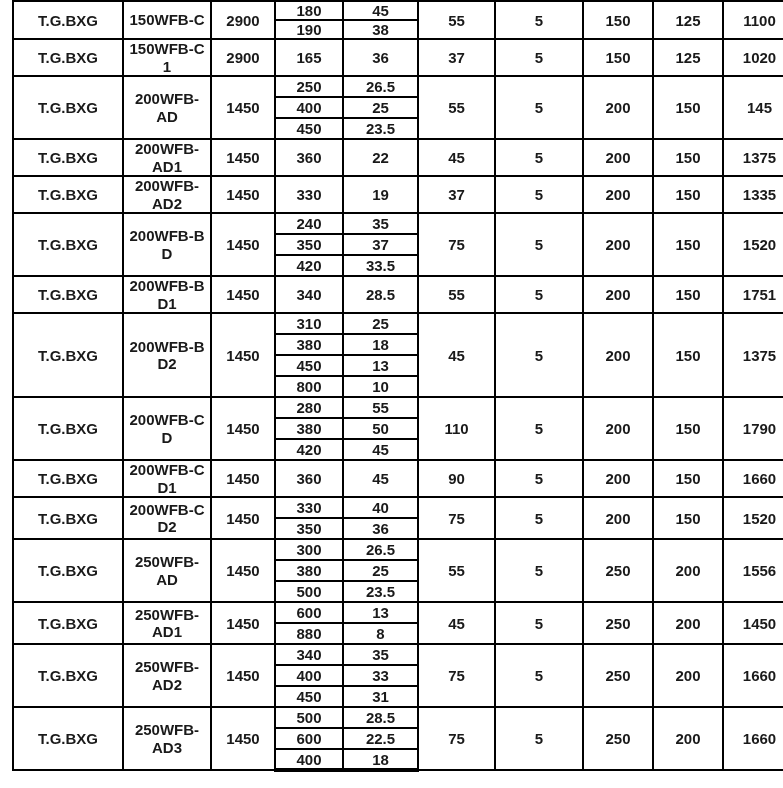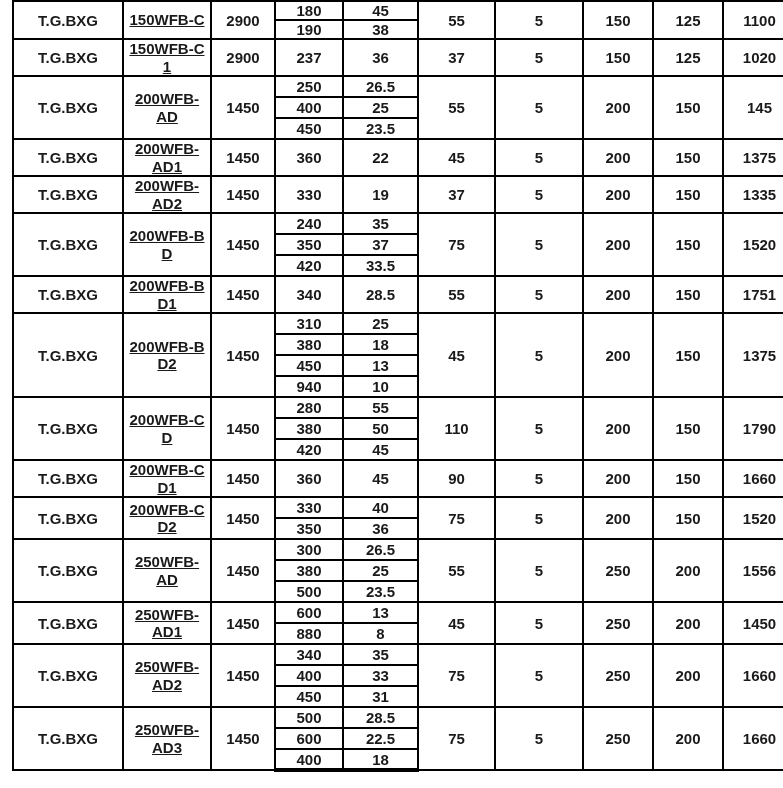--- a/index.html
+++ b/index.html
@@ -28,21 +28,20 @@
     font-weight: bold;
     font-size: 15px;
     color: #1a1a1a;
     padding: 0 2px;
     overflow: hidden;
   }
   td.c-model {
     white-space: pre-line;
     line-height: 1.15;
     font-size: 14px;
-    text-decoration: underline;
   }
   tr:last-child td {
     border-bottom-width: 4px;
   }
 </style>
 </head>
 <body>
 
 <div class="table-wrap">
   <table class="spec-table">
@@ -73,21 +72,21 @@
         </tr>
         <tr style="height: 18px;">
           <td>190</td>
           <td>38</td>
         </tr>
         <tr style="height: 37px;">
           <td>T.G.BXG</td>
           <td class="c-model">150WFB-C
 1</td>
           <td>2900</td>
-          <td>237</td>
+          <td>165</td>
           <td>36</td>
           <td>37</td>
           <td>5</td>
           <td>150</td>
           <td>125</td>
           <td>1020</td>
         </tr>
         <tr style="height: 21px;">
           <td rowspan="3">T.G.BXG</td>
           <td rowspan="3" class="c-model">200WFB-
@@ -184,21 +183,21 @@
         </tr>
         <tr style="height: 21px;">
           <td>380</td>
           <td>18</td>
         </tr>
         <tr style="height: 21px;">
           <td>450</td>
           <td>13</td>
         </tr>
         <tr style="height: 21px;">
-          <td>940</td>
+          <td>800</td>
           <td>10</td>
         </tr>
         <tr style="height: 21px;">
           <td rowspan="3">T.G.BXG</td>
           <td rowspan="3" class="c-model">200WFB-C
 D</td>
           <td rowspan="3">1450</td>
           <td>280</td>
           <td>55</td>
           <td rowspan="3">110</td>

